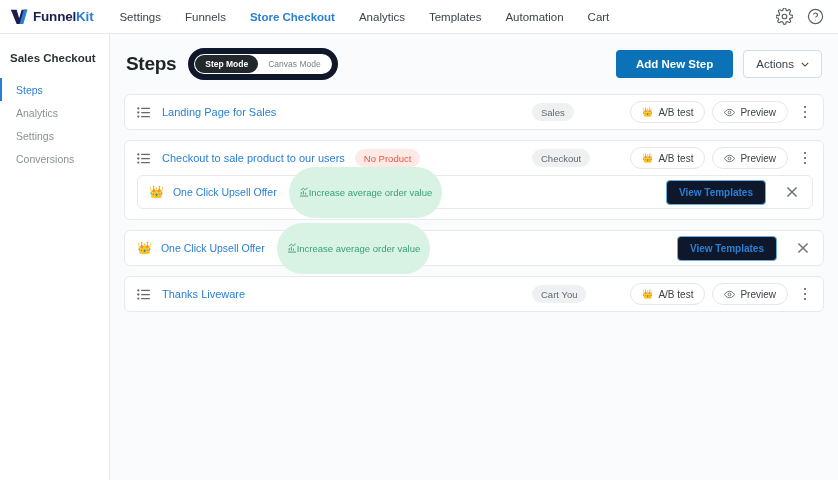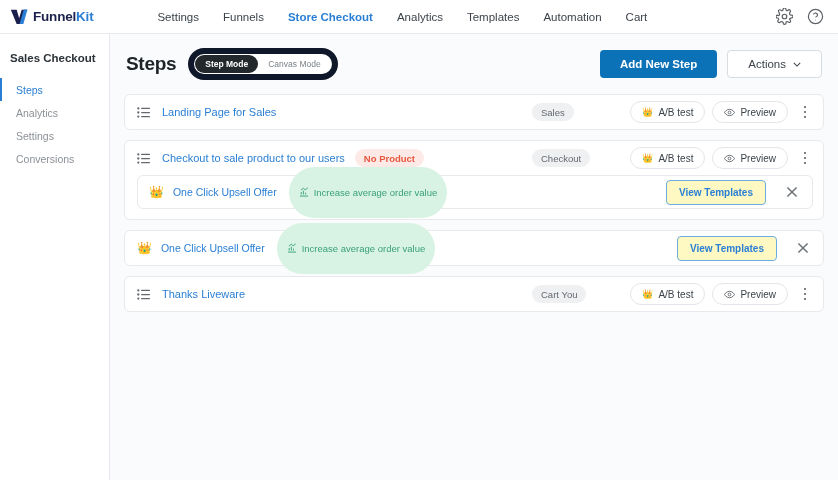--- a/index.html
+++ b/index.html
@@ -12,21 +12,20 @@
   }
 
   
   .topbar {
     height: 34px;
     background: #ffffff;
     border-bottom: 1px solid #e7e9ec;
     display: flex;
     align-items: center;
     padding: 0 14px 0 10px;
-    gap: 38px;
   }
   .logo { display: flex; align-items: center; gap: 3px; margin-right: 26px; }
   .logo-mark { width: 20px; height: 17px; display: block; }
   .logo-text { font-size: 13.5px; font-weight: bold; letter-spacing: -0.2px; white-space: nowrap; }
   .logo-funnel { color: #1a1f4b; }
   .logo-kit { color: #2a7fd4; }
 
   .nav { display: flex; align-items: center; gap: 24px; }
   .nav-item {
     font-size: 11.5px;
@@ -114,21 +113,21 @@
     cursor: pointer;
     font-family: inherit;
     white-space: nowrap;
   }
   .btn-outline {
     background: #ffffff;
     color: #3c434a;
     font-size: 11.5px;
     border: 1px solid #d8dbdf;
     border-radius: 4px;
-    padding: 7px 20px;
+    padding: 7px 12px;
     cursor: pointer;
     font-family: inherit;
     display: flex;
     align-items: center;
     gap: 7px;
     white-space: nowrap;
     justify-content: space-between;
   }
   .caret { width: 8px; height: 5px; display: block; }
 
@@ -154,21 +153,20 @@
     white-space: nowrap;
   }
   .badge-danger {
     font-size: 9.5px;
     color: #e8573f;
     background: #fdeae6;
     border-radius: 999px;
     padding: 3.5px 9px;
     margin-left: 10px;
     white-space: nowrap;
-    font-weight: bold;
   }
   .badge-type {
     font-size: 9.5px;
     color: #646970;
     background: #eef0f2;
     border-radius: 999px;
     padding: 3.5px 9px;
     white-space: nowrap;
   }
   .type-slot {
@@ -228,32 +226,31 @@
     font-size: 10.5px;
     font-weight: normal;
     color: #2a7fd4;
     margin-left: 9px;
     white-space: nowrap;
     cursor: pointer;
   }
   .green-pill {
     display: flex;
     align-items: center;
-    gap: 5px;
     background: #d8f3e4;
     color: #3aa175;
     font-size: 9.5px;
     border-radius: 999px;
     padding: 20px 10px;
     margin-left: 12px;
     white-space: nowrap;
   }
   .chart-icon { width: 10px; height: 10px; display: block; color: #3aa175; }
   .btn-view {
-    background: #fef9c3;
+    background: #0f172a;
     border: 1px solid #6aaee0;
     color: #2a7fd4;
     font-size: 10px;
     font-weight: bold;
     border-radius: 4px;
     padding: 6px 12px;
     cursor: pointer;
     font-family: inherit;
     white-space: nowrap;
   }

